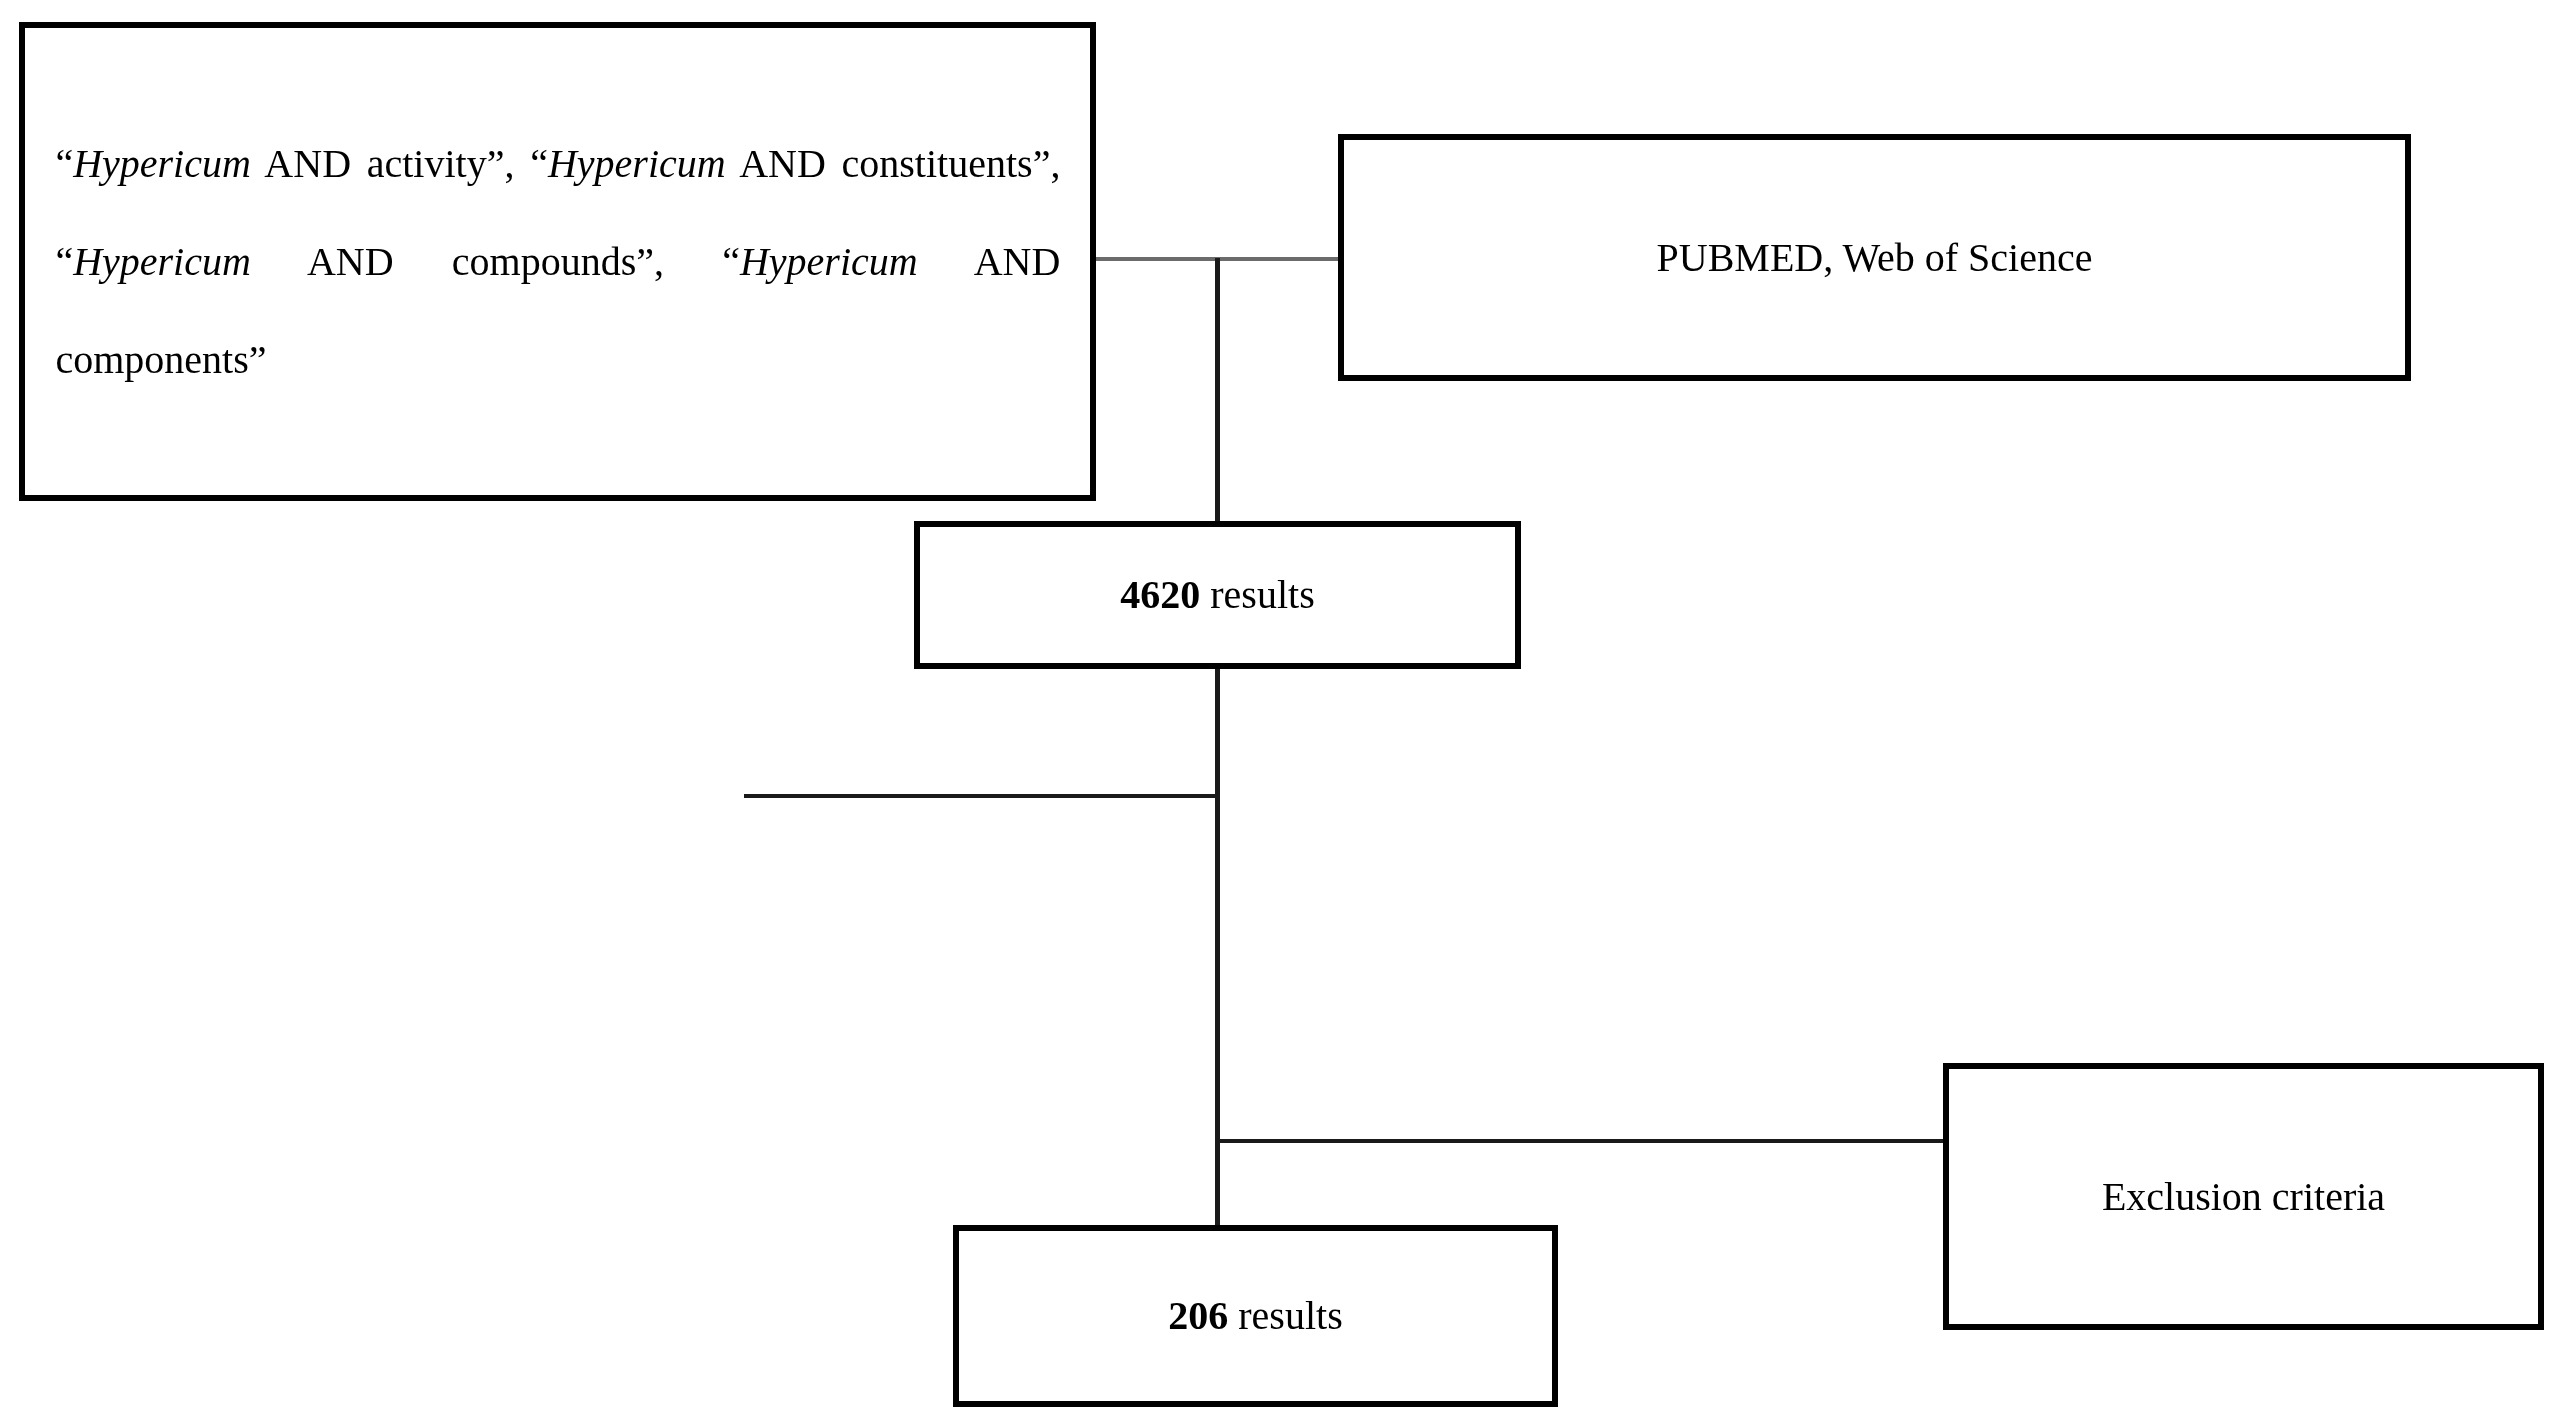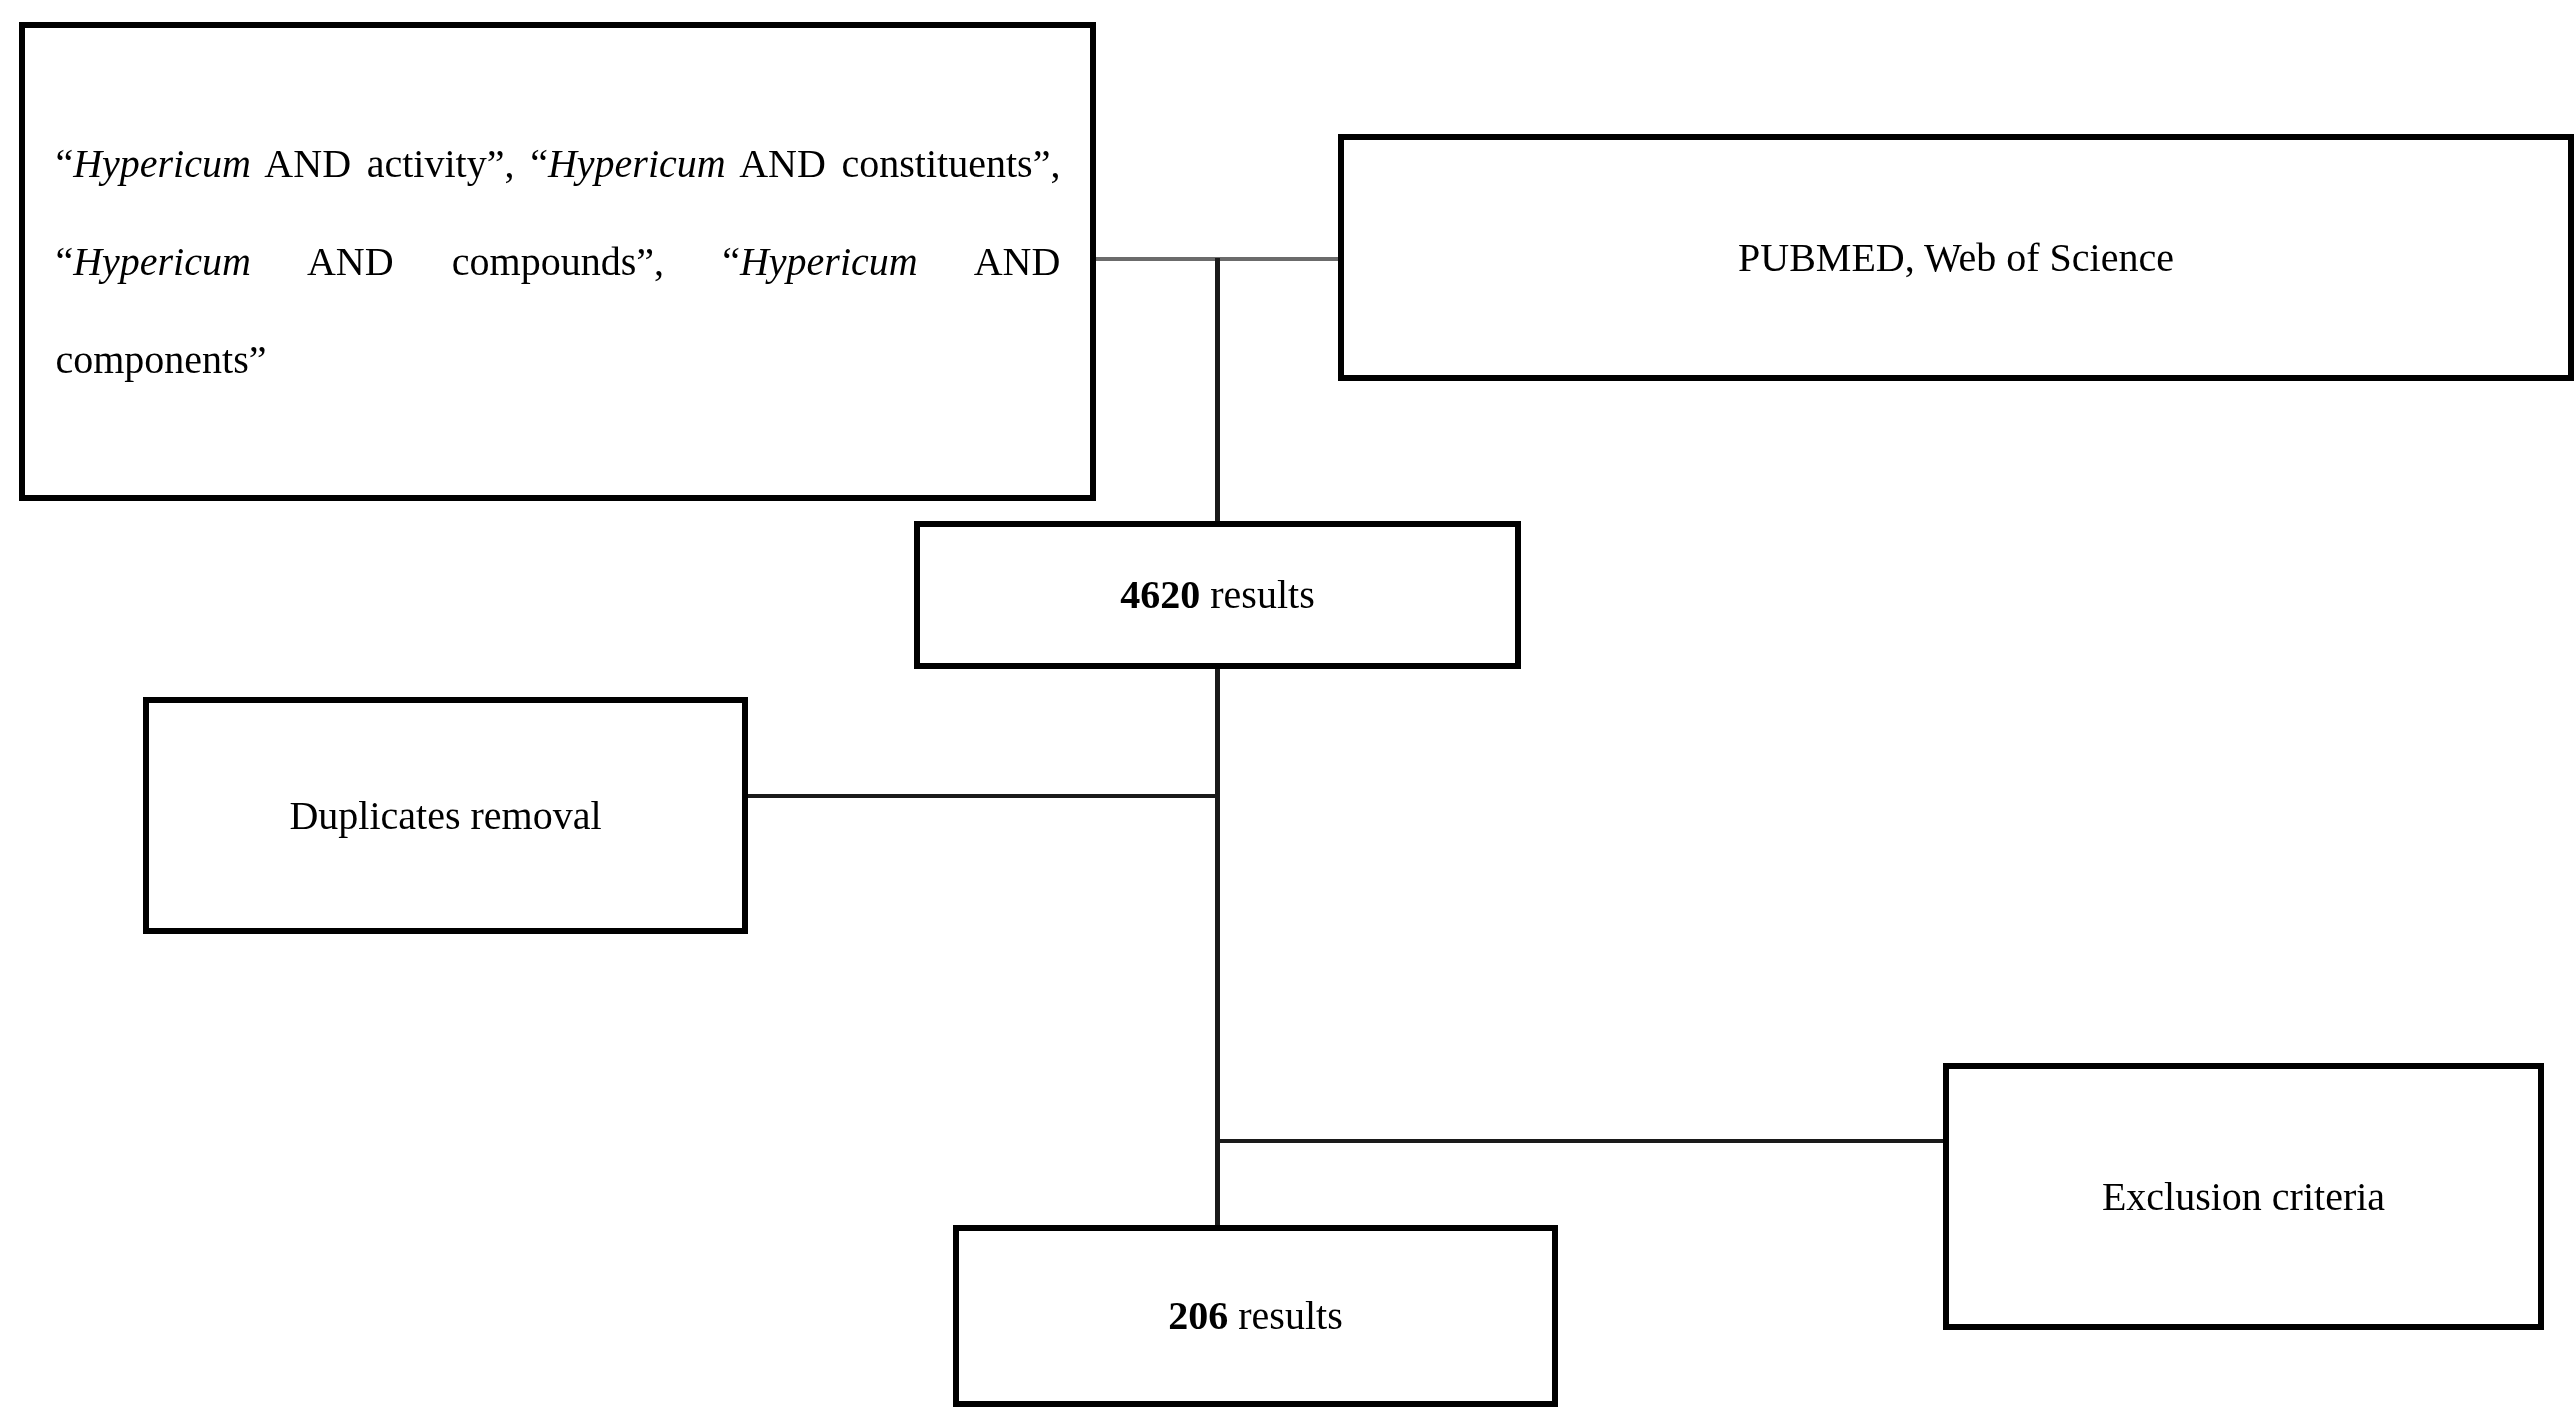--- a/index.html
+++ b/index.html
@@ -49,21 +49,21 @@
     text-align: justify;
     text-align-last: left;
     width: 100%;
     white-space: normal;
     word-spacing: 0.02em;
   }
   #search-terms-text i {
     font-style: italic;
   }
   
-  #pubmed-box   { left: 1338px; top: 134px;  width: 1236px; height: 247px; }
+  #pubmed-box   { left: 1338px; top: 134px;  width: 1073px; height: 247px; }
   #results-4620-box { left: 914px; top: 521px;  width: 607px;  height: 148px; }
   #duplicates-box   { left: 143px;  top: 697px;  width: 605px;  height: 237px; }
   #results-773-box  { left: 915px; top: 880px; width: 605px;  height: 168px; }
   #exclusion-box    { left: 1943px; top: 1063px; width: 601px;  height: 267px; }
   #results-206-box  { left: 915px; top: 1225px; width: 605px;  height: 182px; margin-left: 38px; }
 
   .count { font-weight: bold; }
 
   
   .connector {
@@ -121,23 +121,20 @@
     <div class="node-label">PUBMED, Web of Science</div>
   </div>
 
   <div class="node" id="results-4620-box">
     <div class="node-label">
       <span class="count">4620</span>
       <span>results</span>
     </div>
   </div>
 
-  <div class="node" id="duplicates-box">
-    <div class="node-label">Duplicates removal</div>
-  </div>
 
 
   <div class="node" id="exclusion-box">
     <div class="node-label">Exclusion criteria</div>
   </div>
 
   <div class="node" id="results-206-box">
     <div class="node-label">
       <span class="count">206</span>
       <span>results</span>

